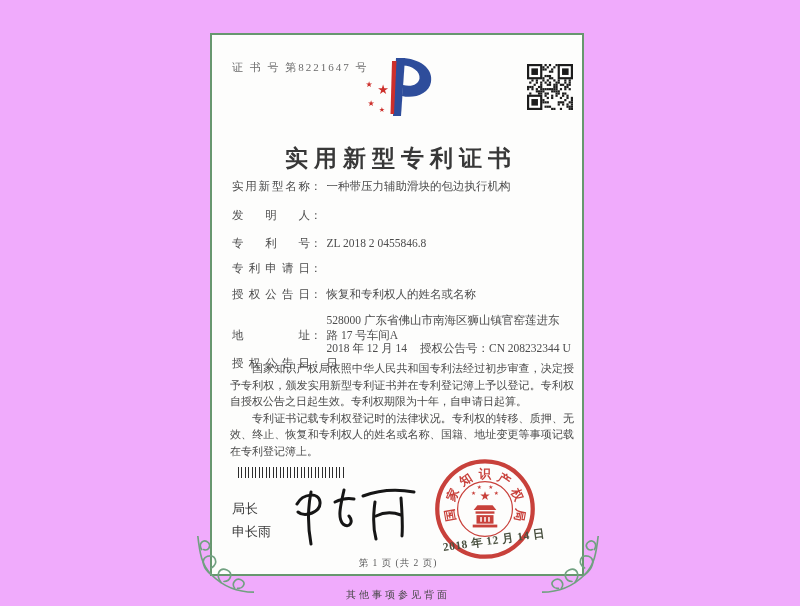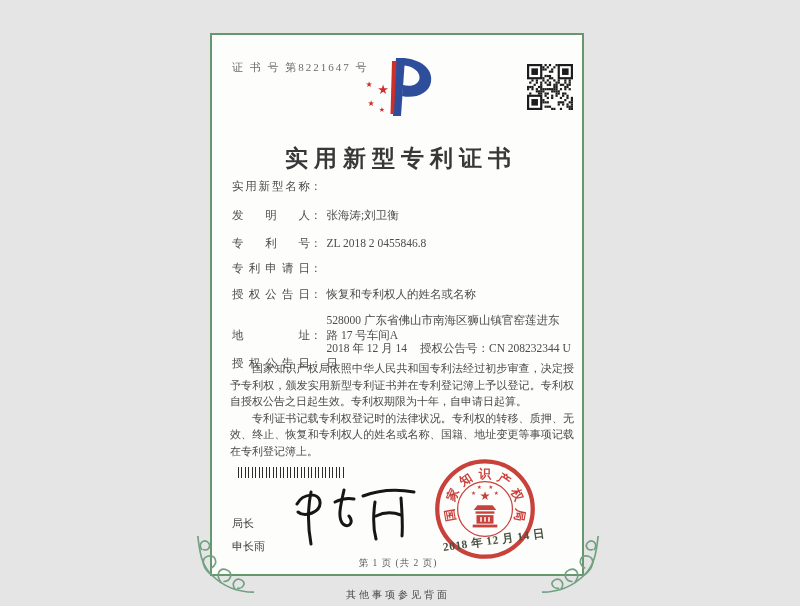--- a/index.html
+++ b/index.html
@@ -1,21 +1,21 @@
 <!DOCTYPE html>
 <html><head>
 <meta charset="utf-8">
 <style>
   html,body{margin:0;padding:0;}
   body{
     width:800px;height:606px;background:#fafafa;
     font-family:"Liberation Serif","DejaVu Serif",serif;
     position:relative;overflow:hidden;color:#3f3f3f;
   }
-  .page{position:absolute;left:0;top:0;width:800px;height:606px;background:#e5e5e5;}
+  .page{position:absolute;left:0;top:0;width:800px;height:606px;background:#f0abfc;}
   .frame{
     position:absolute;left:210px;top:33px;width:374px;height:543px;
     border:2px solid #67976f;box-sizing:border-box;background:#fdfdfc;
   }
   .abs{position:absolute;}
   .cert-no{left:232px;top:60px;font-size:11px;letter-spacing:2px;color:#6b6b6b;}
   .title{
     left:210px;top:131px;width:376px;text-align:center;
     font-size:23px;font-weight:bold;letter-spacing:6px;color:#383838;text-indent:6px;margin-top:12px;
   }
@@ -26,21 +26,21 @@
   }
   .fcolon{flex:0 0 auto;}
   .fvalue{margin-left:5px;flex:1;}
   .grant2{left:420px;display:flex;font-size:11.5px;color:#4c4c4c;line-height:15px;}
   .paras{left:230px;top:360px;width:344px;font-size:11px;line-height:16.5px;color:#4a4a4a;text-align:justify;}
   .paras p{margin:0;text-indent:2em;}
   .barcode{
     left:238px;top:467px;width:108px;height:11px;
     background:repeating-linear-gradient(90deg,#2b2b2b 0 1.5px,#fdfdfc 1.5px 3px,#2b2b2b 3px 4.5px,#fdfdfc 4.5px 7px);
   }
-  .signer{left:232px;top:512px;font-size:11px;line-height:23px;color:#3a3a3a;font-family:"Liberation Sans","DejaVu Sans",sans-serif;}
+  .signer{left:232px;top:497px;font-size:13px;line-height:23px;color:#3a3a3a;font-family:"Liberation Sans","DejaVu Sans",sans-serif;}
   .sig-svg{left:283px;top:478px;}
   .seal{left:433px;top:457px;opacity:.93;}
   .seal-date{
     left:438px;top:533px;width:112px;font-size:11.5px;color:#49503f;
     transform:rotate(-8deg);letter-spacing:.5px;font-weight:bold;text-align:center;
   }
   .page-footer{left:210px;top:557px;width:376px;text-align:center;font-size:9.5px;color:#5a5a5a;letter-spacing:1px;}
   .back-note{left:210px;top:588px;width:376px;text-align:center;font-size:10px;color:#474747;letter-spacing:3px;}
   .flourish{pointer-events:none;}
   svg text.sealchar{font-family:"Liberation Serif","DejaVu Serif",serif;}
@@ -214,25 +214,25 @@
         <rect x="2" y="30" width="10" height="10" fill="#fff"></rect>
         <rect x="4" y="32" width="6" height="6" fill="#1c1c1c"></rect>
     </g>
   </svg>
 
   <div class="abs title">实用新型专利证书</div>
 
   <div class="abs frow" style="top:179px">
     <span class="flabel">实用新型名称</span>
       <span class="fcolon">：</span>
+    <span class="fvalue">一种带压力辅助滑块的包边执行机构</span>
   </div>
   <div class="abs frow" style="top:208px">
     <span class="flabel">发明人</span>
       <span class="fcolon">：</span>
-    <span class="fvalue">张海涛;刘卫衡</span>
   </div>
   <div class="abs frow" style="top:236px">
     <span class="flabel">专利号</span>
       <span class="fcolon">：</span>
     <span class="fvalue">ZL 2018 2 0455846.8</span>
   </div>
   <div class="abs frow" style="top:261px">
     <span class="flabel">专利申请日</span>
       <span class="fcolon">：</span>
   </div>

